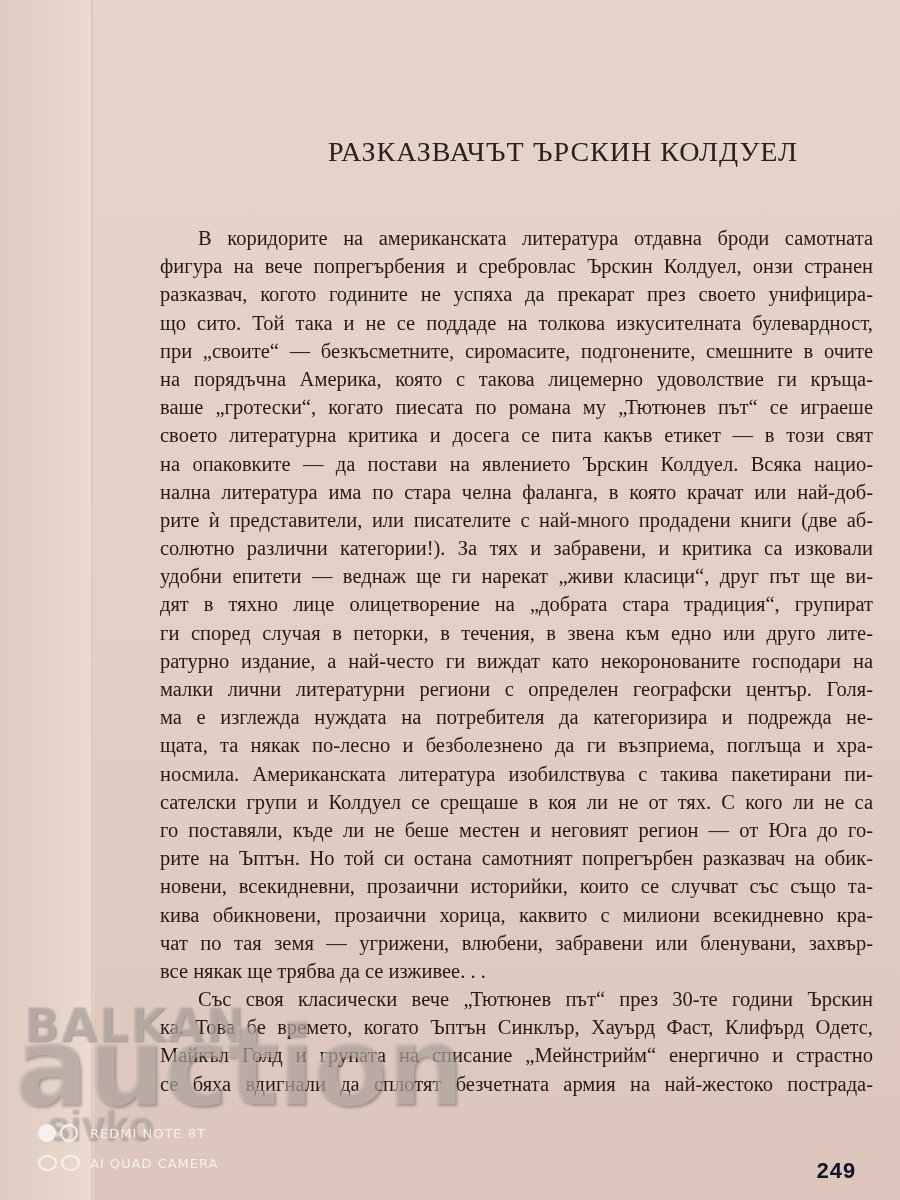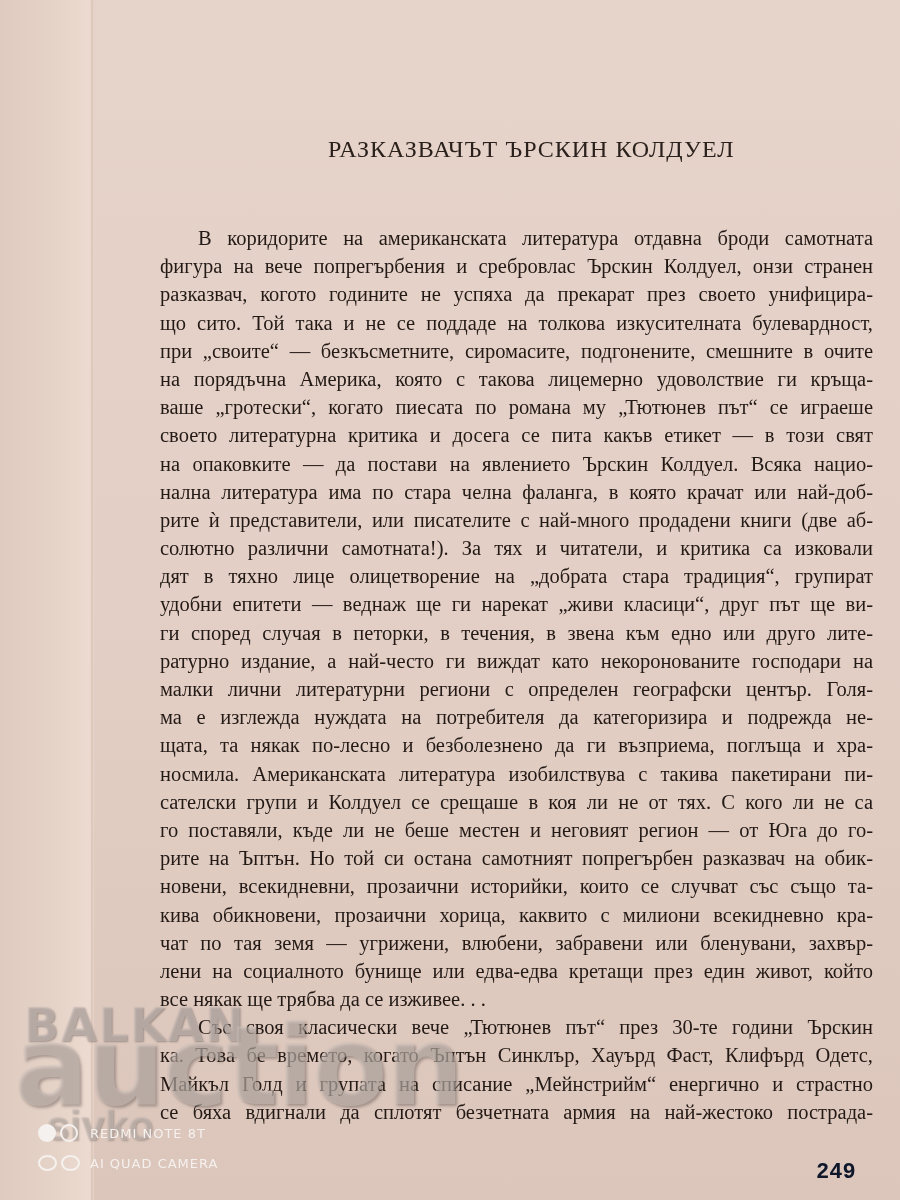--- a/index.html
+++ b/index.html
@@ -15,21 +15,21 @@
   .page-edge {
     position:absolute; left:90px; top:0; width:4px; height:1200px;
     background:linear-gradient(90deg,#efdcd2,#d9c3b7,#ead7cc);
   }
   .right-page {
     position:absolute; left:94px; top:0; width:806px; height:1200px;
     background:linear-gradient(180deg,#e6d3ca 0%,#e3cfc5 50%,#dcc6bb 100%);
   }
   .title {
     position:absolute; left:328px; top:136px;
-    font-family:"Liberation Serif", serif; font-size:24px; letter-spacing:1px;
+    font-family:"Liberation Serif", serif; font-size:28px; letter-spacing:1px;
     color:#2a201c; white-space:nowrap;
   }
   .body-text {
     position:absolute; left:160px; top:224px; width:713px;
     font-family:"Liberation Serif", serif; font-size:20.5px; line-height:28.2px;
     color:#231a16; text-align:justify;
   }
   .line { display:block; white-space:nowrap; text-align-last:justify; text-align:justify; height:28.2px; }
   .line.last { text-align-last:left; }
   .indent { padding-left:38px; }
@@ -79,36 +79,35 @@
     <span class="line">фигура на вече попрегърбения и сребровлас Ърскин Колдуел, онзи странен</span>
     <span class="line">разказвач, когото годините не успяха да прекарат през своето унифицира-</span>
     <span class="line">що сито. Той така и не се поддаде на толкова изкусителната булевардност,</span>
     <span class="line">при „своите“ — безкъсметните, сиромасите, подгонените, смешните в очите</span>
     <span class="line">на порядъчна Америка, която с такова лицемерно удоволствие ги кръща-</span>
     <span class="line">ваше „гротески“, когато пиесата по романа му „Тютюнев път“ се играеше</span>
     <span class="line">своето литературна критика и досега се пита какъв етикет — в този свят</span>
     <span class="line">на опаковките — да постави на явлението Ърскин Колдуел. Всяка нацио-</span>
     <span class="line">нална литература има по стара челна фаланга, в която крачат или най-доб-</span>
     <span class="line">рите ѝ представители, или писателите с най-много продадени книги (две аб-</span>
-    <span class="line">солютно различни самотната!). За тях и читатели, и критика са изковали</span>
+    <span class="line">солютно различни категории!). За тях и забравени, и критика са изковали</span>
+    <span class="line">удобни епитети — веднаж ще ги нарекат „живи класици“, друг път ще ви-</span>
     <span class="line">дят в тяхно лице олицетворение на „добрата стара традиция“, групират</span>
-    <span class="line">удобни епитети — веднаж ще ги нарекат „живи класици“, друг път ще ви-</span>
     <span class="line">ги според случая в петорки, в течения, в звена към едно или друго лите-</span>
     <span class="line">ратурно издание, а най-често ги виждат като некоронованите господари на</span>
     <span class="line">малки лични литературни региони с определен географски център. Голя-</span>
     <span class="line">ма е изглежда нуждата на потребителя да категоризира и подрежда не-</span>
     <span class="line">щата, та някак по-лесно и безболезнено да ги възприема, поглъща и хра-</span>
     <span class="line">носмила. Американската литература изобилствува с такива пакетирани пи-</span>
     <span class="line">сателски групи и Колдуел се срещаше в коя ли не от тях. С кого ли не са</span>
     <span class="line">го поставяли, къде ли не беше местен и неговият регион — от Юга до го-</span>
     <span class="line">рите на Ъптън. Но той си остана самотният попрегърбен разказвач на обик-</span>
     <span class="line">новени, всекидневни, прозаични историйки, които се случват със също та-</span>
     <span class="line">кива обикновени, прозаични хорица, каквито с милиони всекидневно кра-</span>
     <span class="line">чат по тая земя — угрижени, влюбени, забравени или бленувани, захвър-</span>
-    <span class="line">лени на социалното бунище или едва-едва кретащи през един живот, който</span>
     <span class="line last">все някак ще трябва да се изживее. . .</span>
     <span class="line indent">Със своя класически вече „Тютюнев път“ през 30-те години Ърскин</span>
     <span class="line">ка. Това бе времето, когато Ъптън Синклър, Хауърд Фаст, Клифърд Одетс,</span>
     <span class="line">Майкъл Голд и групата на списание „Мейнстрийм“ енергично и страстно</span>
     <span class="line">се бяха вдигнали да сплотят безчетната армия на най-жестоко пострада-</span>
   </div>
 
 <div class="page-number">249</div>
 
 <div class="watermark">

